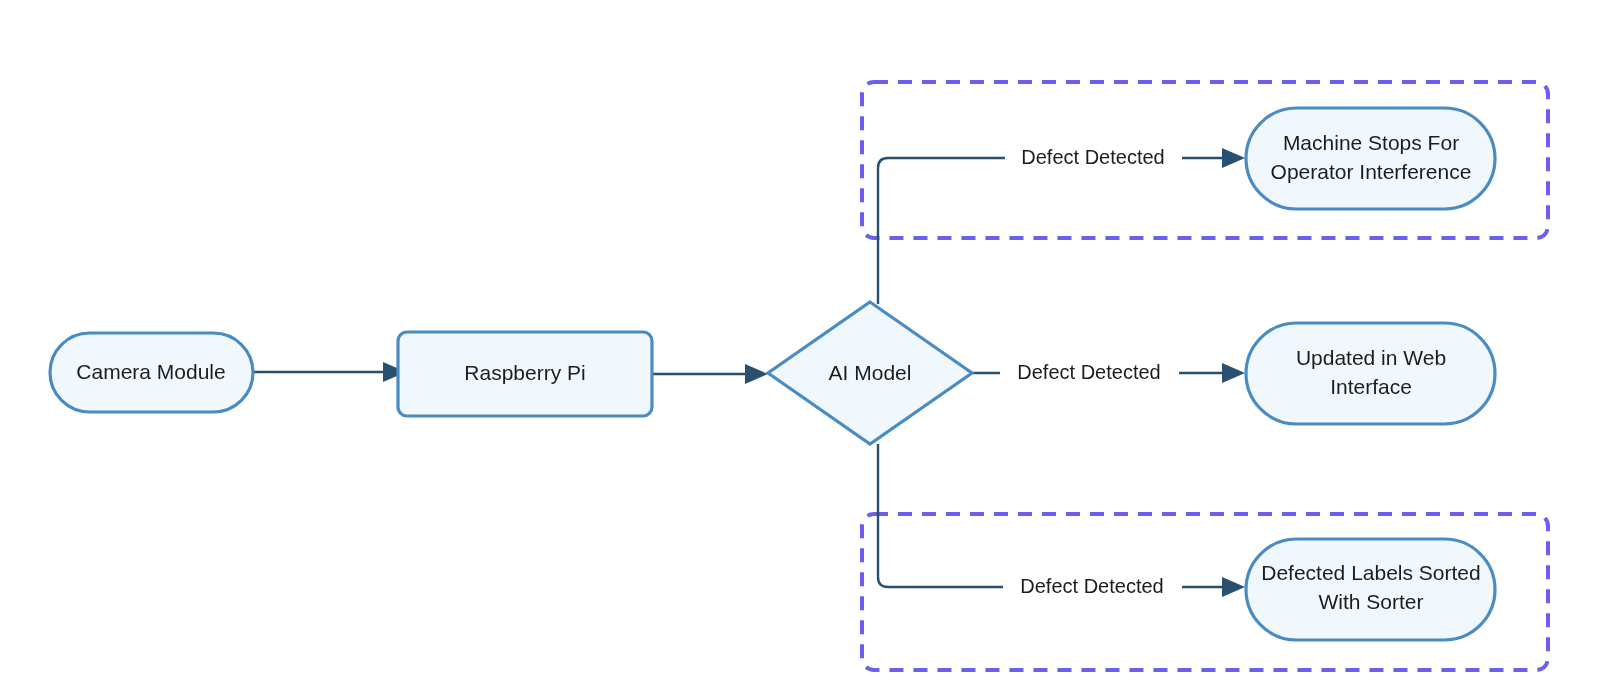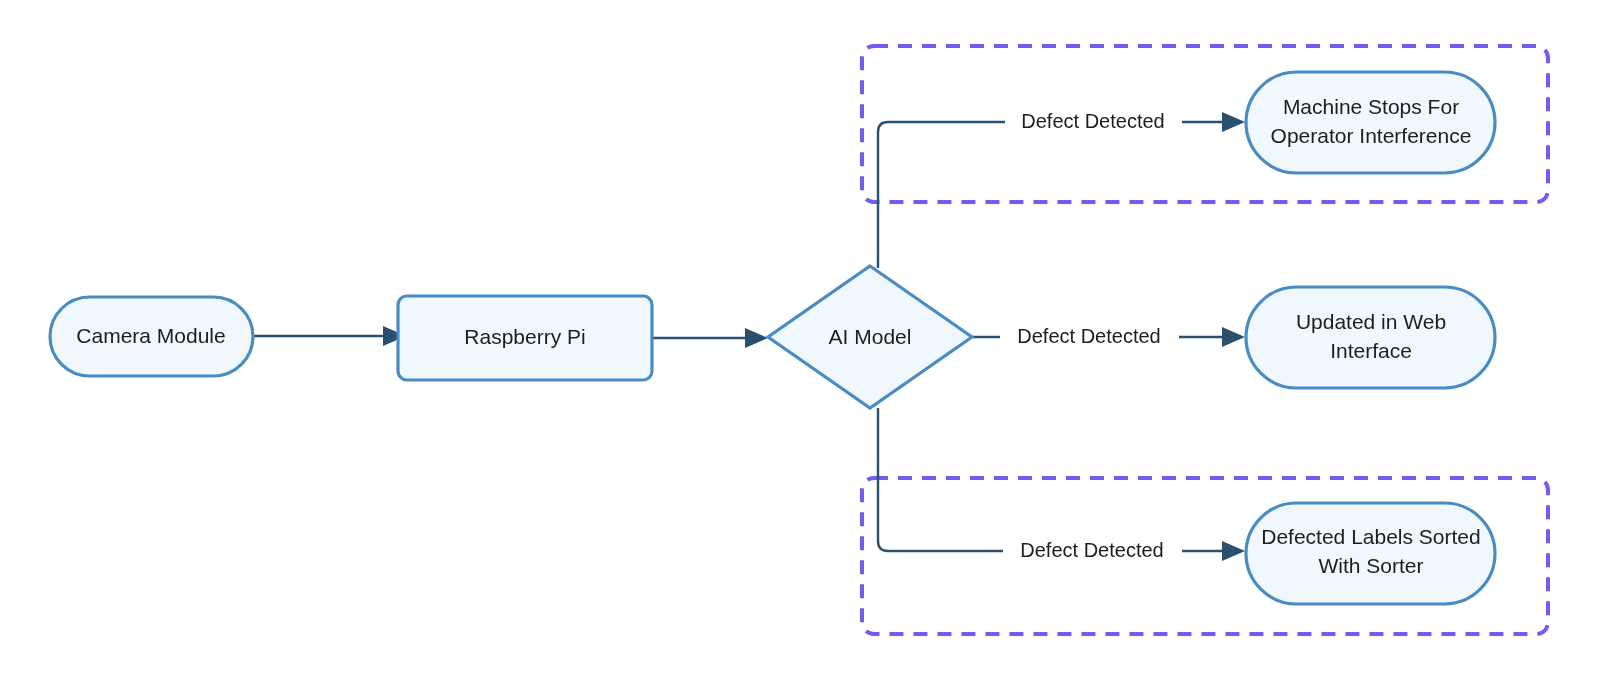--- a/index.html
+++ b/index.html
@@ -11,20 +11,21 @@
     width: 1600px;
     height: 692px;
     overflow: hidden;
     font-family: "Liberation Sans", sans-serif;
   }
   #diagram-root {
     position: relative;
     width: 1600px;
     height: 640px;
     background: #ffffff;
+    margin-top: 36px;
   }
   svg.flowchart {
     display: block;
     width: 1600px;
     height: 692px;
   }
   .node-shape {
     fill: #f1f8fd;
     stroke: #4a8cc2;
     stroke-width: 3.2;

